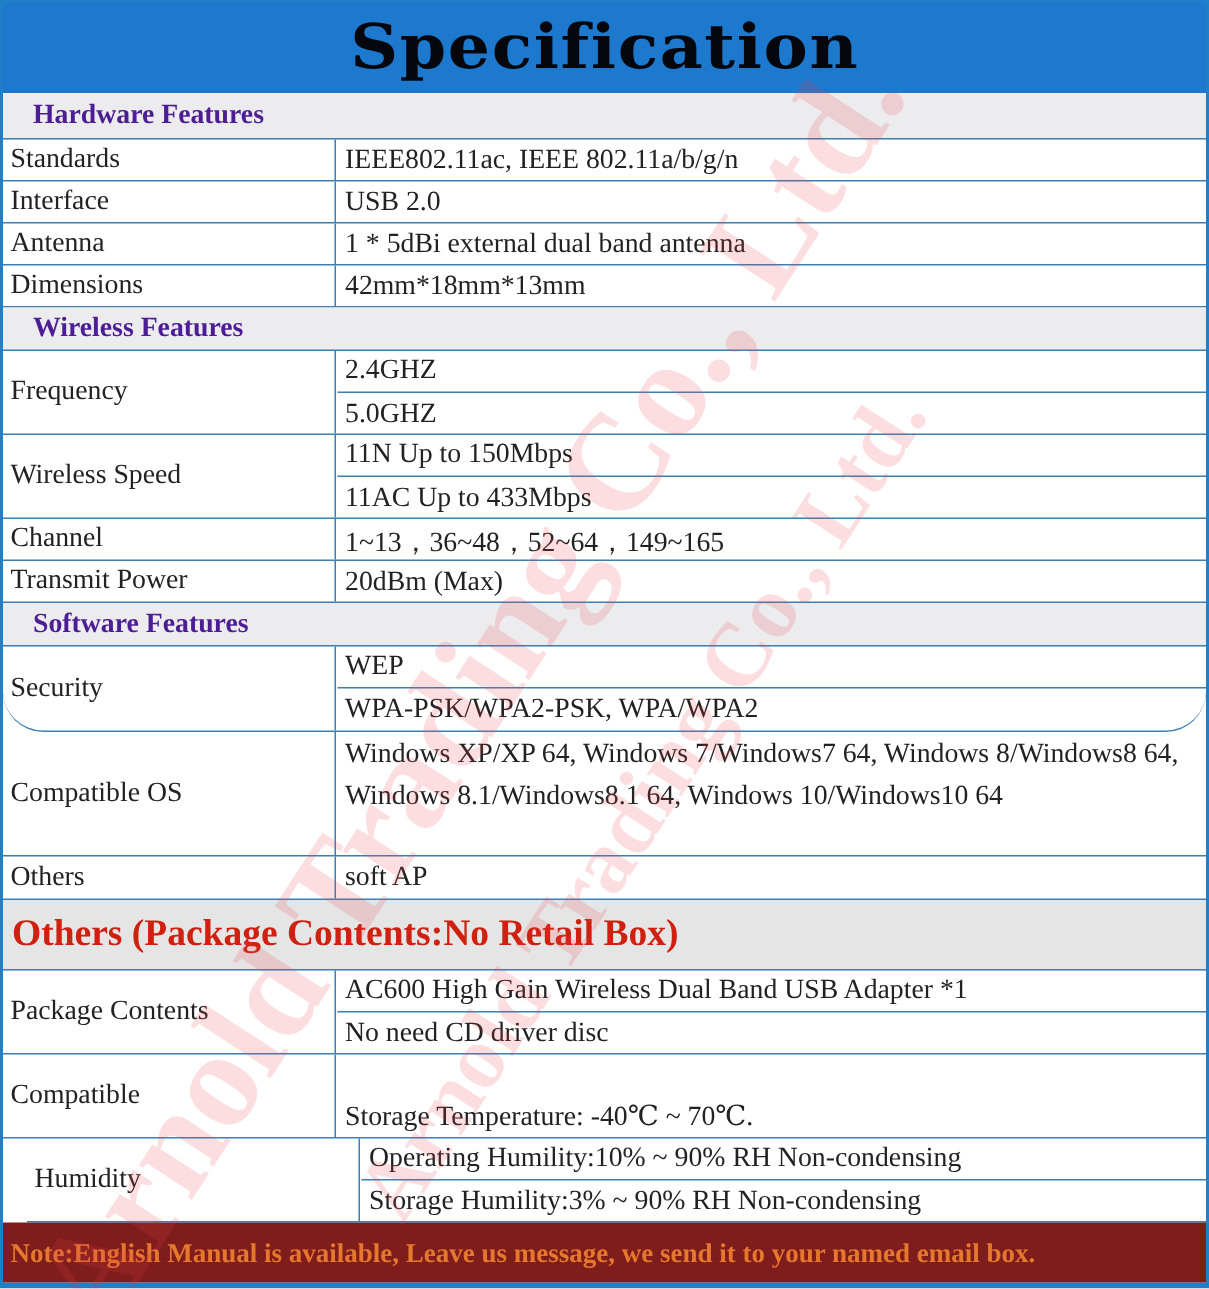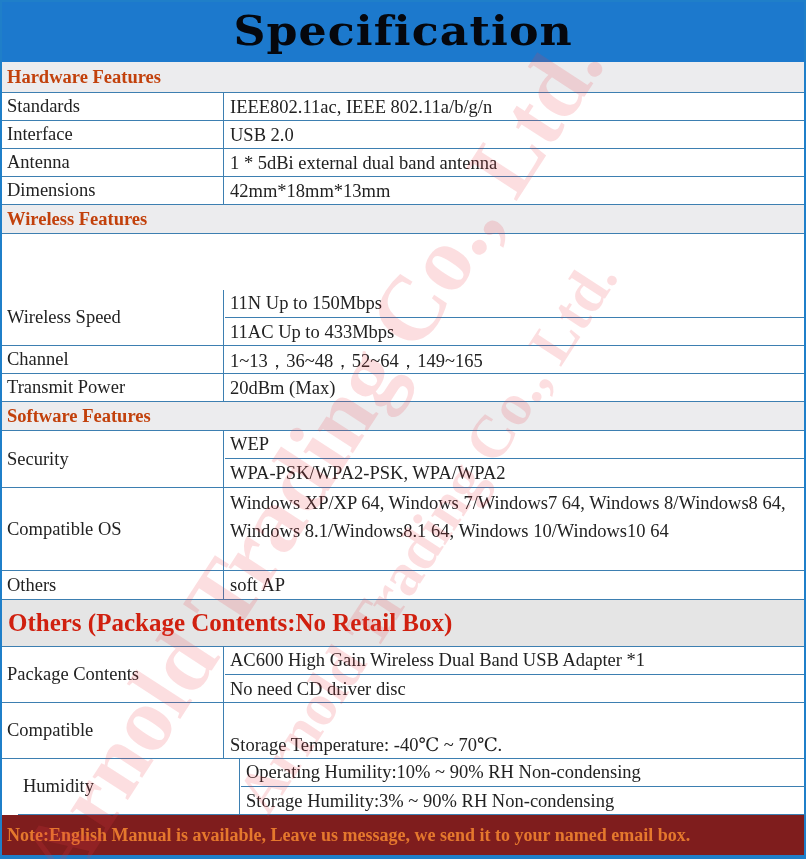--- a/index.html
+++ b/index.html
@@ -24,21 +24,21 @@
   }
 
   .section {
     position: absolute; left: 0; width: 802px;
     background: #ececee;
     border-bottom: 1px solid #3d7fb1;
     display: flex; align-items: center; padding-left: 5px;
   }
   .section .section-label {
     font-family: "Liberation Serif", serif; font-weight: bold;
-    font-size: 18.5px; color: #c2410c;
+    font-size: 18.5px; color: #4c1d95; margin-left: 15px;
   }
 
   .row {
     position: absolute; left: 0; width: 802px;
     border-bottom: 1px solid #3d7fb1;
   }
   .row .label-cell {
     position: absolute; left: 0; top: 0; bottom: 0; width: 222px;
     border-right: 1px solid #3d7fb1;
     display: flex; align-items: center; padding-left: 5px;
@@ -121,20 +121,27 @@
     <div class="label-cell">Dimensions</div>
     <div class="value-cell">
         <div class="sub" style="top:0;">42mm*18mm*13mm</div>
       </div>
   </div>
 
   <div class="section" style="top:203px;height:29px;">
     <span class="section-label">Wireless Features</span>
   </div>
 
+  <div class="row" style="top:232px;height:56px;">
+    <div class="label-cell">Frequency</div>
+    <div class="value-cell">
+      <div class="sub divided" style="top:0;">2.4GHZ</div>
+      <div class="sub" style="top:28px;">5.0GHZ</div>
+    </div>
+  </div>
   <div class="row" style="top:288px;height:56px;">
     <div class="label-cell">Wireless Speed</div>
     <div class="value-cell">
       <div class="sub divided" style="top:0;">11N Up to 150Mbps</div>
       <div class="sub" style="top:28px;">11AC Up to 433Mbps</div>
     </div>
   </div>
   <div class="row" style="top:344px;height:28px;">
     <div class="label-cell">Channel</div>
     <div class="value-cell">
@@ -145,21 +152,21 @@
     <div class="label-cell">Transmit Power</div>
     <div class="value-cell">
         <div class="sub" style="top:0;">20dBm (Max)</div>
       </div>
   </div>
 
   <div class="section" style="top:400px;height:29px;">
     <span class="section-label">Software Features</span>
   </div>
 
-  <div class="row" style="top:429px;height:57px;">
+  <div class="row" style="top:429px;height:57px;border-radius:27px;">
     <div class="label-cell">Security</div>
     <div class="value-cell">
       <div class="sub divided" style="top:0;">WEP</div>
       <div class="sub" style="top:28px;">WPA-PSK/WPA2-PSK, WPA/WPA2</div>
     </div>
   </div>
   <div class="row" style="top:486px;height:83px;">
     <div class="label-cell">Compatible OS</div>
     <div class="value-cell">
       <div class="value-multi">Windows XP/XP 64, Windows 7/Windows7 64, Windows 8/Windows8 64, Windows 8.1/Windows8.1 64, Windows 10/Windows10 64</div>

